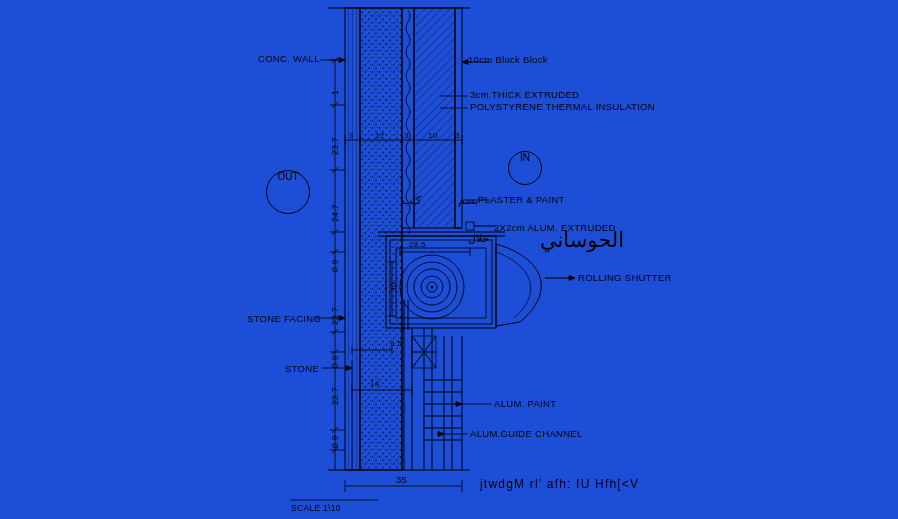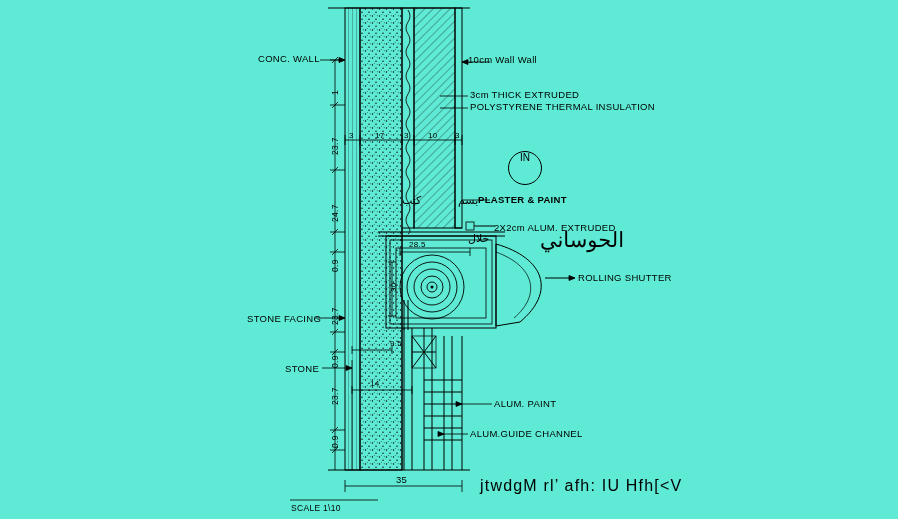--- a/index.html
+++ b/index.html
@@ -4,21 +4,21 @@
 <style>
   html, body {
     margin: 0;
     padding: 0;
     background: #ffffff;
   }
   #root {
     position: relative;
     width: 898px;
     height: 519px;
-    background: #5eead4;
+    background: #1d4ed8;
     font-family: "Liberation Sans", sans-serif;
     overflow: hidden;
   }
   svg.drawing {
     position: absolute;
     left: 0;
     top: 0;
     width: 898px;
     height: 519px;
   }
@@ -38,21 +38,21 @@
   }
   .lbl.bigarab {
     font-size: 21px;
     font-family: Liberation Serif, serif;
   }
   .lbl.arab {
     font-size: 11px;
     font-family: "DejaVu Sans", sans-serif;
   }
   .lbl.title {
-    font-size: 16px;
+    font-size: 12px;
     letter-spacing: 1.2px;
   }
   .circ {
     position: absolute;
     border: 1px solid #000;
     border-radius: 50%;
     display: flex;
     align-items: flex-start;
     justify-content: center;
     font-size: 10px;
@@ -225,31 +225,34 @@
         <polygon points="352,368 346,365.5 346,370.5"></polygon>
         <polygon points="462,62 468,59.5 468,64.5"></polygon>
         <polygon points="462,404 456,401.5 456,406.5"></polygon>
         <polygon points="444,434 438,431.5 438,436.5"></polygon>
         <polygon points="575,278 569,275.5 569,280.5"></polygon>
       </g>
     </g>
   </svg>
 
   <div class="lbl" style="left:258px; top:53px;">CONC. WALL</div>
-  <div class="lbl" style="left:468px; top:54px;">10cm  Wall Wall</div>
+  <div class="lbl" style="left:468px; top:54px;">10cm  Block Block</div>
   <div class="lbl" style="left:470px; top:89px;">3cm THICK EXTRUDED</div>
   <div class="lbl" style="left:470px; top:101px;">POLYSTYRENE THERMAL INSULATION</div>
-  <div class="lbl" style="left:478px; top:194px;font-weight:bold;">PLASTER  &amp; PAINT</div>
+  <div class="lbl" style="left:478px; top:194px;">PLASTER  &amp; PAINT</div>
   <div class="lbl" style="left:494px; top:222px;">2X2cm  ALUM. EXTRUDED</div>
   <div class="lbl" style="left:578px; top:272px;">ROLLING SHUTTER</div>
   <div class="lbl" style="left:247px; top:313px;">STONE FACING</div>
   <div class="lbl" style="left:285px; top:363px;">STONE</div>
   <div class="lbl" style="left:494px; top:398px;">ALUM. PAINT</div>
   <div class="lbl" style="left:470px; top:428px;">ALUM.GUIDE CHANNEL</div>
 
+  <div class="circ" style="left:266px; top:170px; width:42px; height:42px;">
+    <span>OUT</span>
+  </div>
   <div class="circ" style="left:508px; top:151px; width:32px; height:32px;">
     <span>IN</span>
   </div>
 
   <div class="lbl bigarab" style="left:540px; top:228px;">الحوساني</div>
   <div class="lbl arab" style="left:402px; top:194px;">كتب</div>
   <div class="lbl arab" style="left:458px; top:194px;">بسم</div>
   <div class="lbl arab" style="left:468px; top:232px;">خلال</div>
 
   <div class="lbl sm rot" style="left:330px; top:95px;">1</div>

